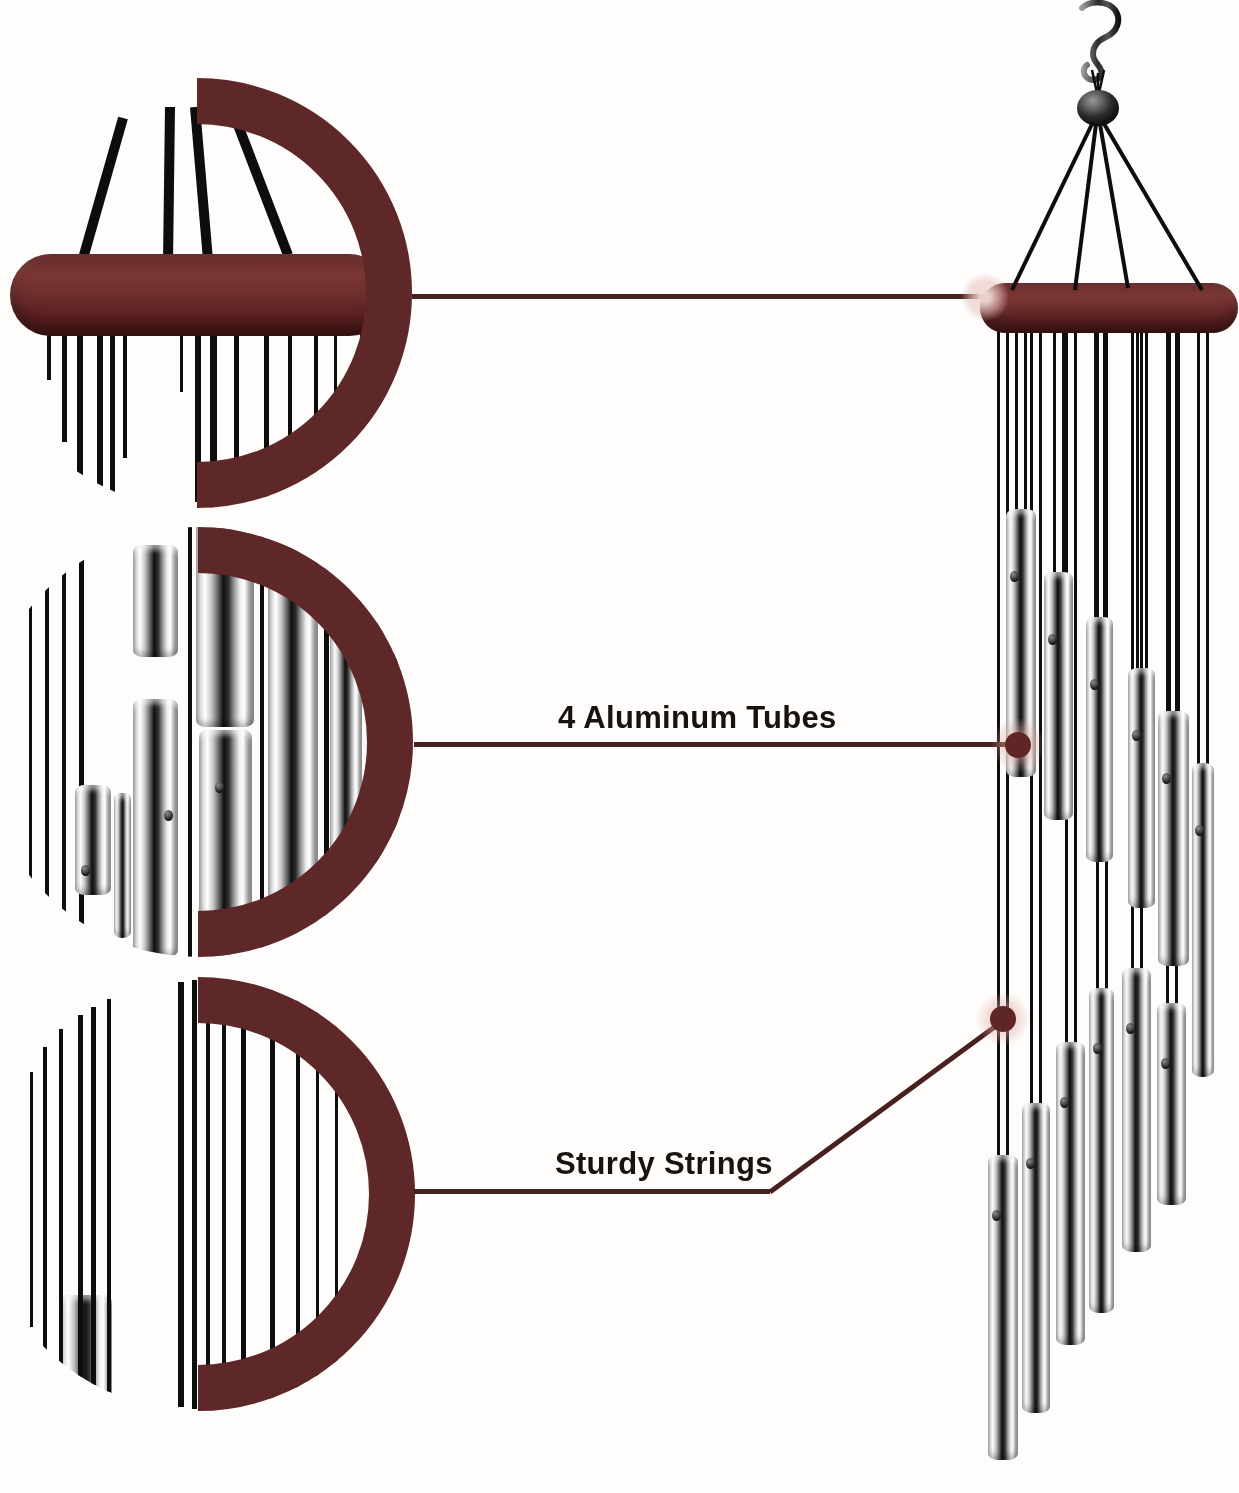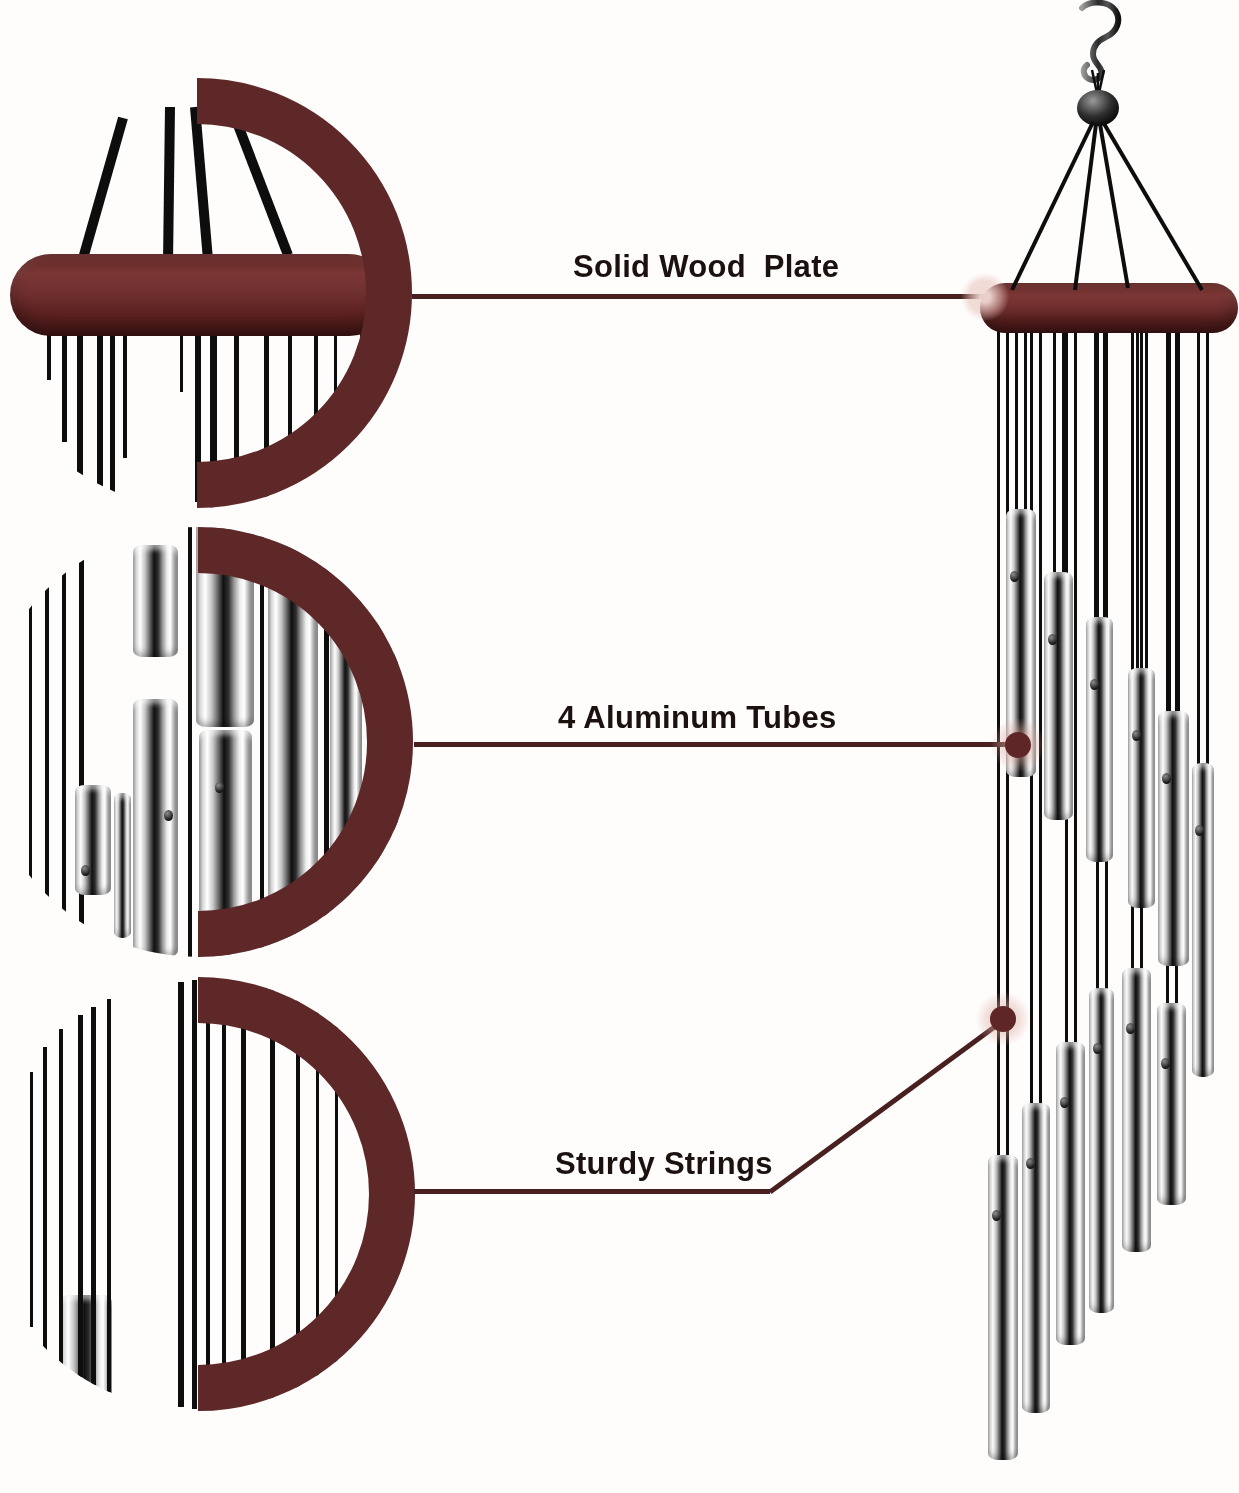--- a/index.html
+++ b/index.html
@@ -224,16 +224,15 @@
   <svg style="left:762px; top:1012px; width:248px; height:184px;" viewBox="0 0 248 184">
     <line x1="8" y1="180" x2="242" y2="8" stroke="var(--leader,#47201f)" stroke-width="5"></line>
   </svg>
 
   <div class="glow light" style="left:961px; top:273px; width:48px; height:48px;"></div>
   <div class="glow" style="left:991px; top:718px; width:54px; height:54px;"></div>
   <div class="dot" style="left:1005px; top:732px;"></div>
   <div class="glow" style="left:976px; top:992px; width:54px; height:54px;"></div>
   <div class="dot" style="left:990px; top:1006px;"></div>
 
-  <div class="callout" style="left:573px; top:249px;">Solid Wood  Plate</div>
   <div class="callout" style="left:558px; top:700px;">4 Aluminum Tubes</div>
   <div class="callout" style="left:555px; top:1146px;">Sturdy Strings</div>
 </div>
 
 </body></html>

